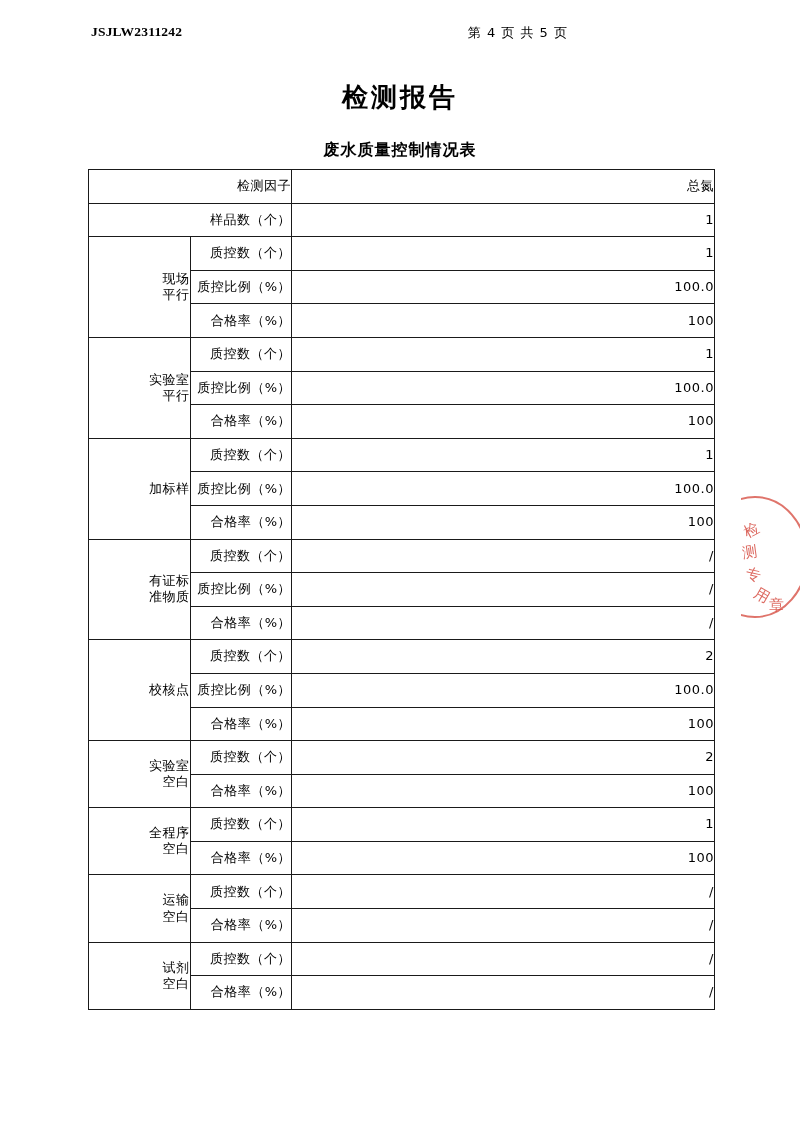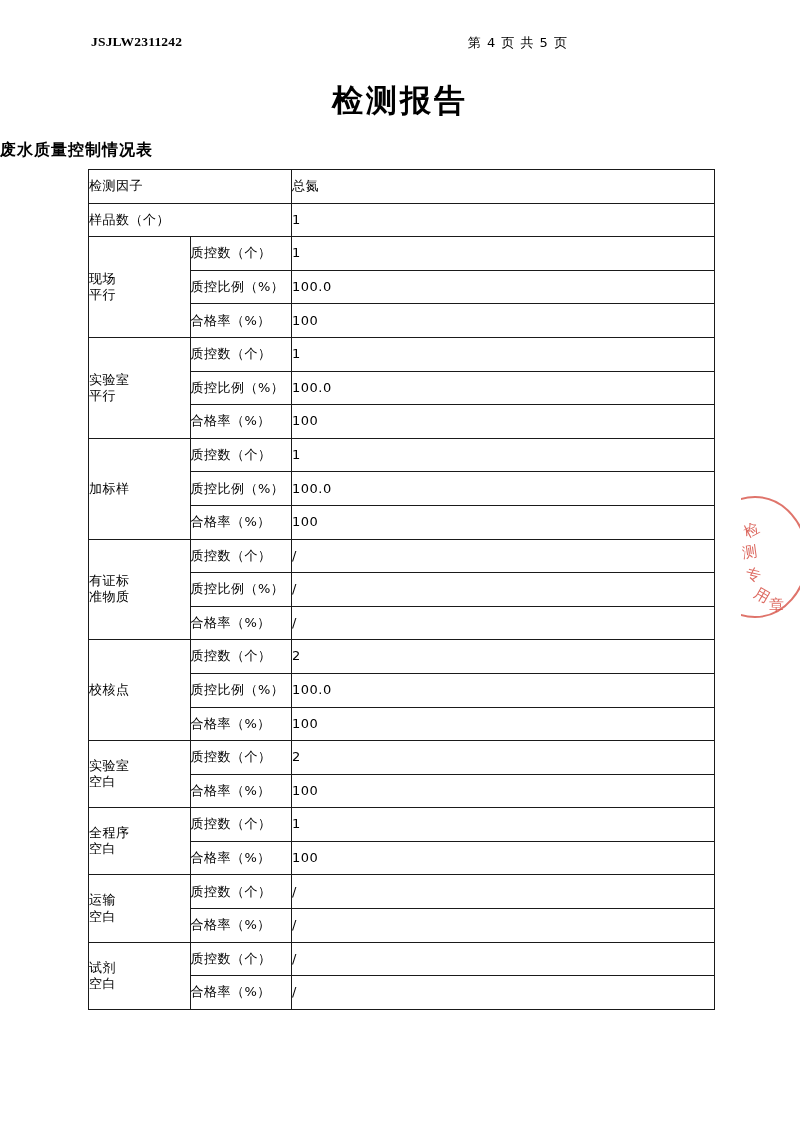--- a/index.html
+++ b/index.html
@@ -16,21 +16,21 @@
     overflow: hidden;
   }
   .page {
     position: absolute;
     inset: 0;
     width: 800px;
     height: 1131px;
   }
   .header-row {
     position: absolute;
-    top: 34px;
+    top: 24px;
     left: 0;
     width: 656px;
     height: 22px;
     text-decoration: underline;
   }
   .doc-code {
     position: absolute;
     left: 91px;
     top: 0;
     font-family: "Liberation Serif", "DejaVu Serif", serif;
@@ -49,47 +49,48 @@
     white-space: nowrap;
     text-align: right;
   }
   .report-title {
     position: absolute;
     top: 80px;
     left: 0;
     width: 800px;
     text-align: center;
     font-family: "DejaVu Sans", "Liberation Sans", sans-serif;
-    font-size: 31px;
+    font-size: 26px;
     font-weight: bold;
     letter-spacing: 3px;
   }
   .table-title {
     position: absolute;
     top: 140px;
     left: 0;
     width: 800px;
+    text-align: center;
     font-family: "DejaVu Sans", "Liberation Sans", sans-serif;
     font-size: 16px;
     font-weight: bold;
     letter-spacing: 1px;
   }
   table.qc {
     position: absolute;
     top: 169px;
     left: 88px;
     width: 624px;
     border-collapse: collapse;
     table-layout: fixed;
   }
   table.qc td {
     border: 1px solid #1a1a1a;
     font-family: "DejaVu Sans", "Liberation Sans", sans-serif;
     font-size: 13px;
-    text-align: left;
+    text-align: right;
     vertical-align: middle;
     padding: 0;
     height: 32.6px;
     line-height: 1.25;
     letter-spacing: 0.5px;
   }
   td.c-group { width: 74px; }
   td.c-item  { width: 128px; }
   td.c-val   { width: 422px; }
   td.c-head-left { width: 202px; }

